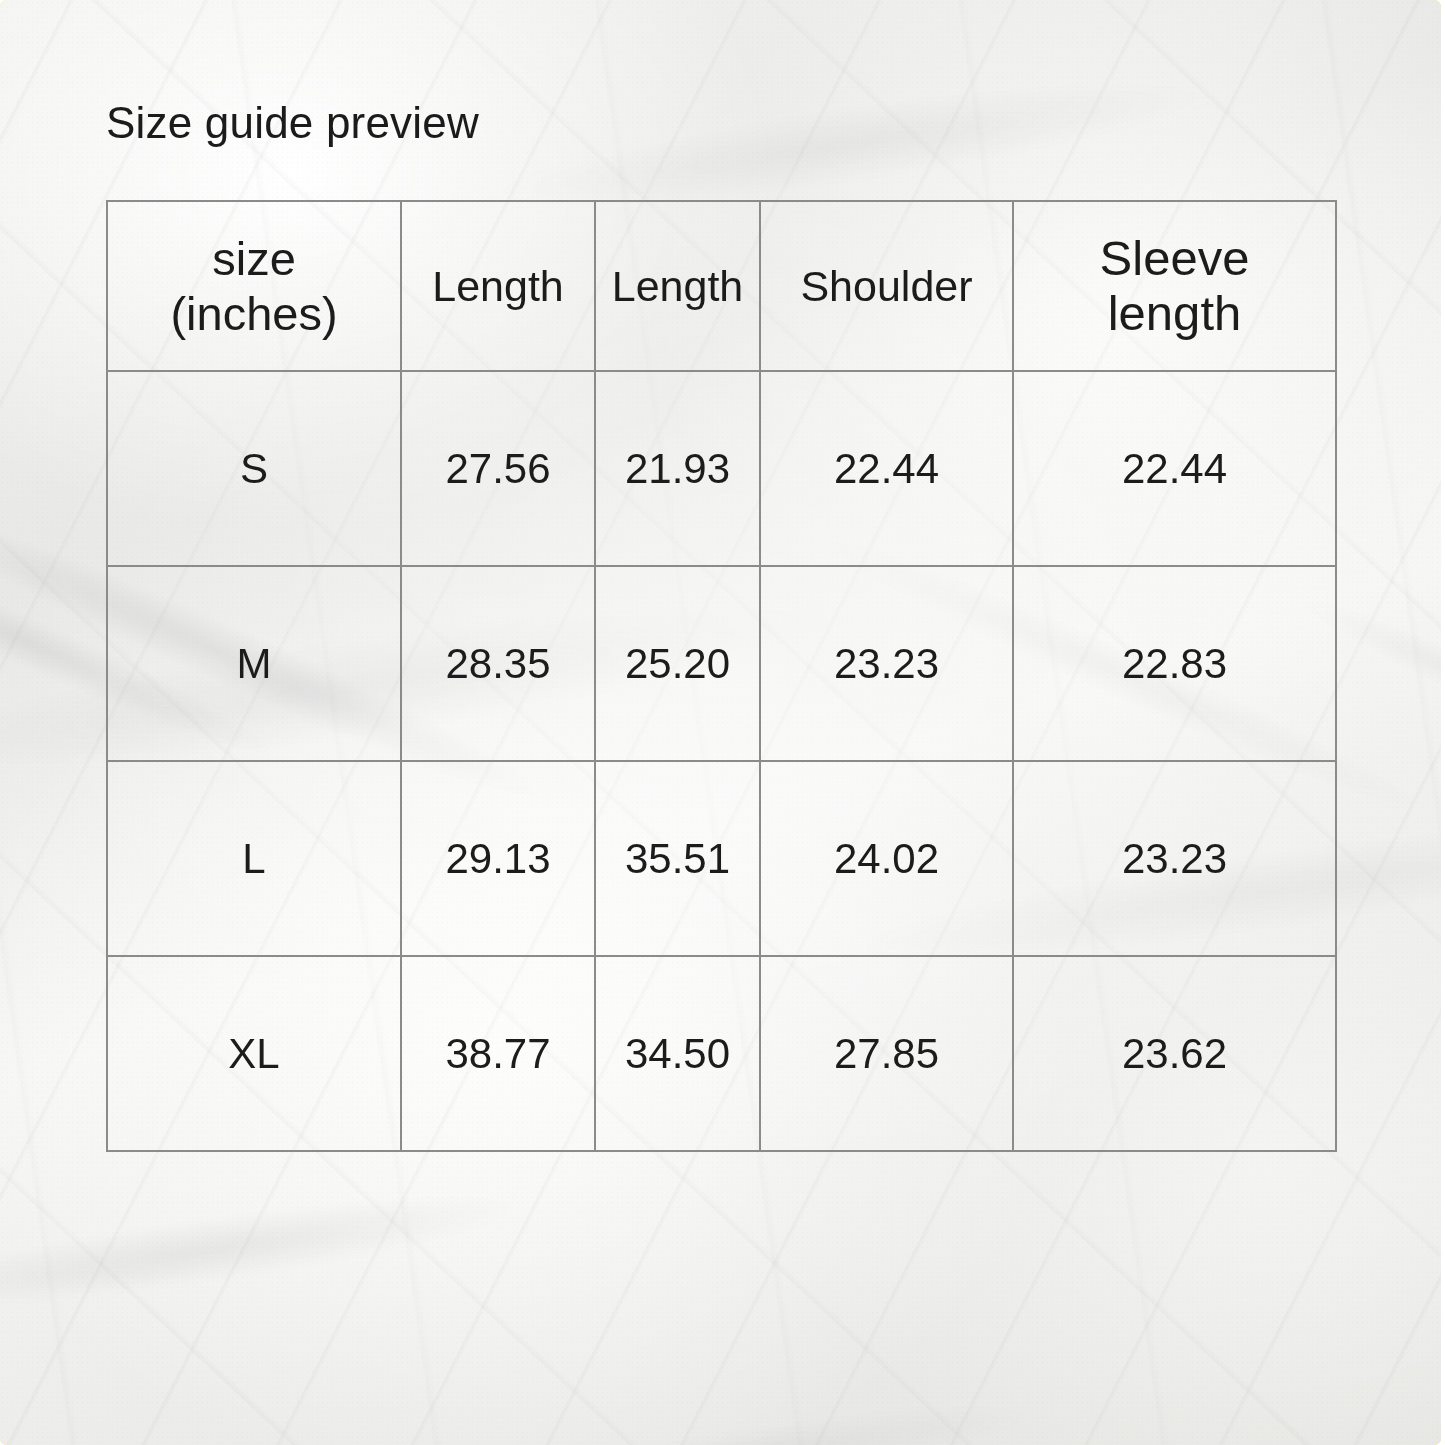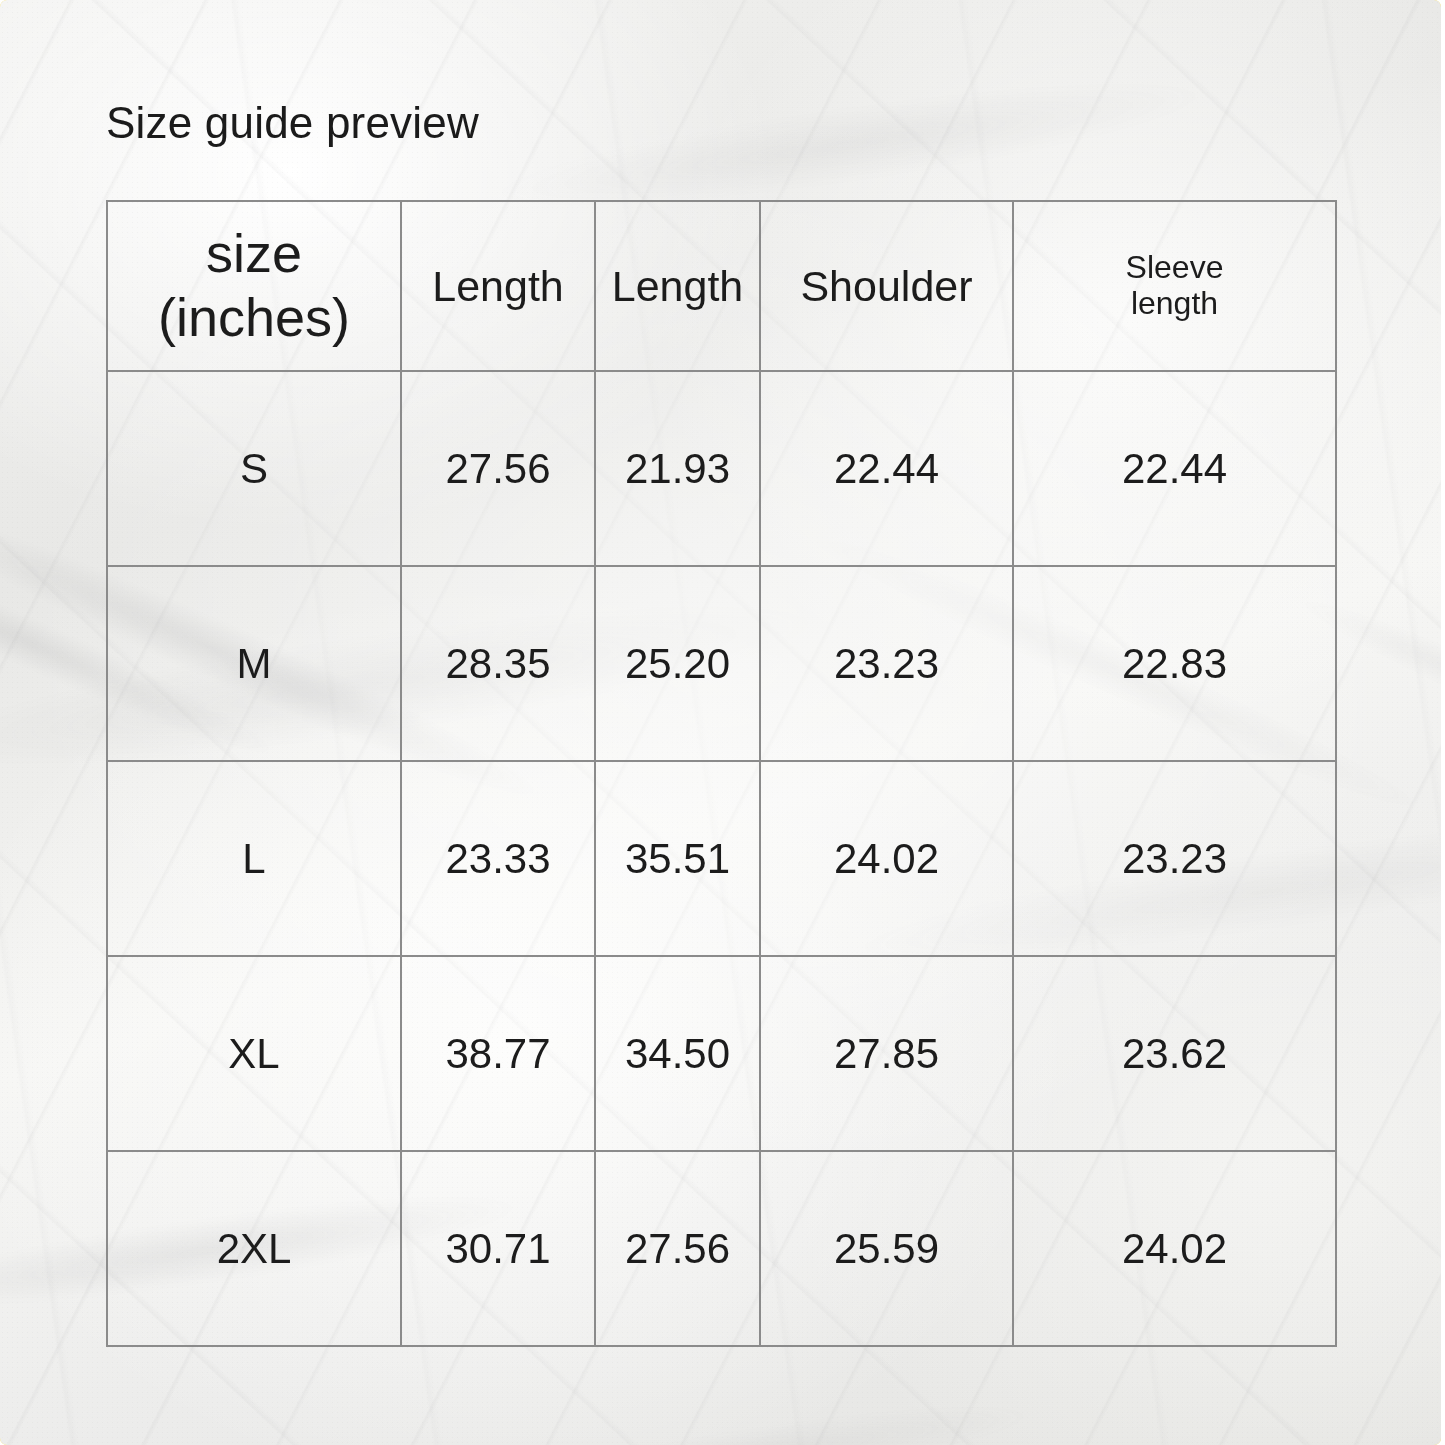--- a/index.html
+++ b/index.html
@@ -132,22 +132,22 @@
   table.size-table tbody td {
     height: 193px;
     font-size: 42px;
   }
   col.c-size   { width: 294px; }
   col.c-length { width: 194px; }
   col.c-chest  { width: 165px; }
   col.c-shoulder { width: 253px; }
   col.c-sleeve { width: 323px; }
 
-  .hdr-size { font-size: 54px; line-height: 1.18; }
-  .hdr-sleeve { font-size: 32px; line-height: 1.12; }
+  .hdr-size { font-size: 47px; line-height: 1.18; }
+  .hdr-sleeve { font-size: 49px; line-height: 1.12; }
 </style>
 </head>
 <body>
 
 <div class="page">
   <div class="marble-base"></div>
   <div class="marble-veins"></div>
   <div class="marble-veins2"></div>
   <div class="marble-veins3"></div>
   <div class="marble-grain"></div>
@@ -195,37 +195,30 @@
           </tr>
           <tr>
             <td>M</td>
             <td>28.35</td>
             <td>25.20</td>
             <td>23.23</td>
             <td>22.83</td>
           </tr>
           <tr>
             <td>L</td>
-            <td>23.33</td>
+            <td>29.13</td>
             <td>35.51</td>
             <td>24.02</td>
             <td>23.23</td>
           </tr>
           <tr>
             <td>XL</td>
             <td>38.77</td>
             <td>34.50</td>
             <td>27.85</td>
             <td>23.62</td>
           </tr>
-          <tr>
-            <td>2XL</td>
-            <td>30.71</td>
-            <td>27.56</td>
-            <td>25.59</td>
-            <td>24.02</td>
-          </tr>
         </tbody>
       </table>
     </div>
 
   </div>
 </div>
 
 </body></html>

